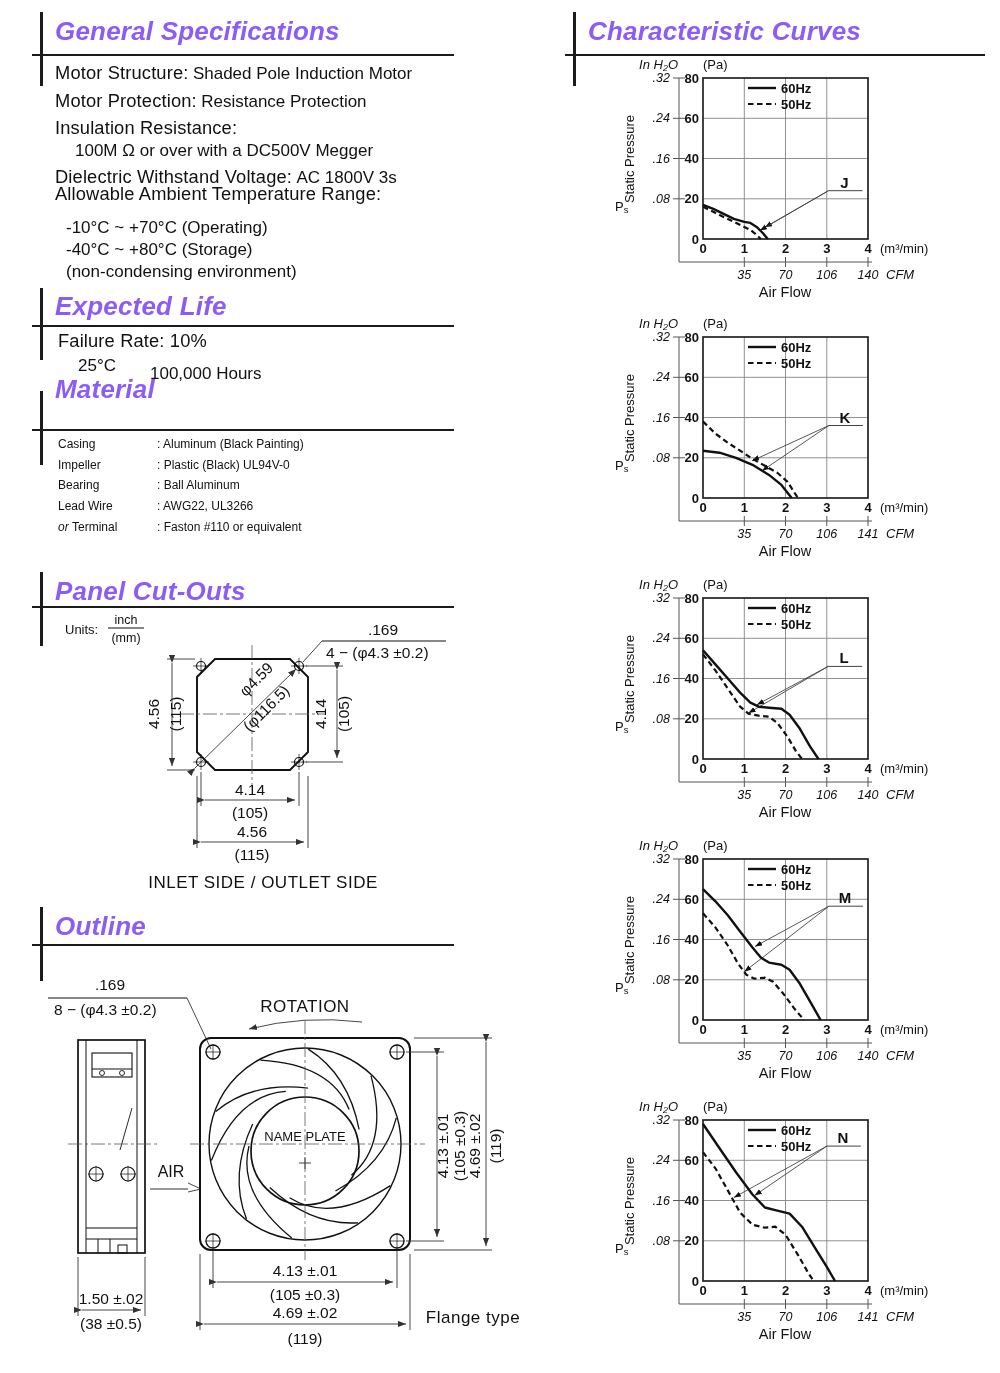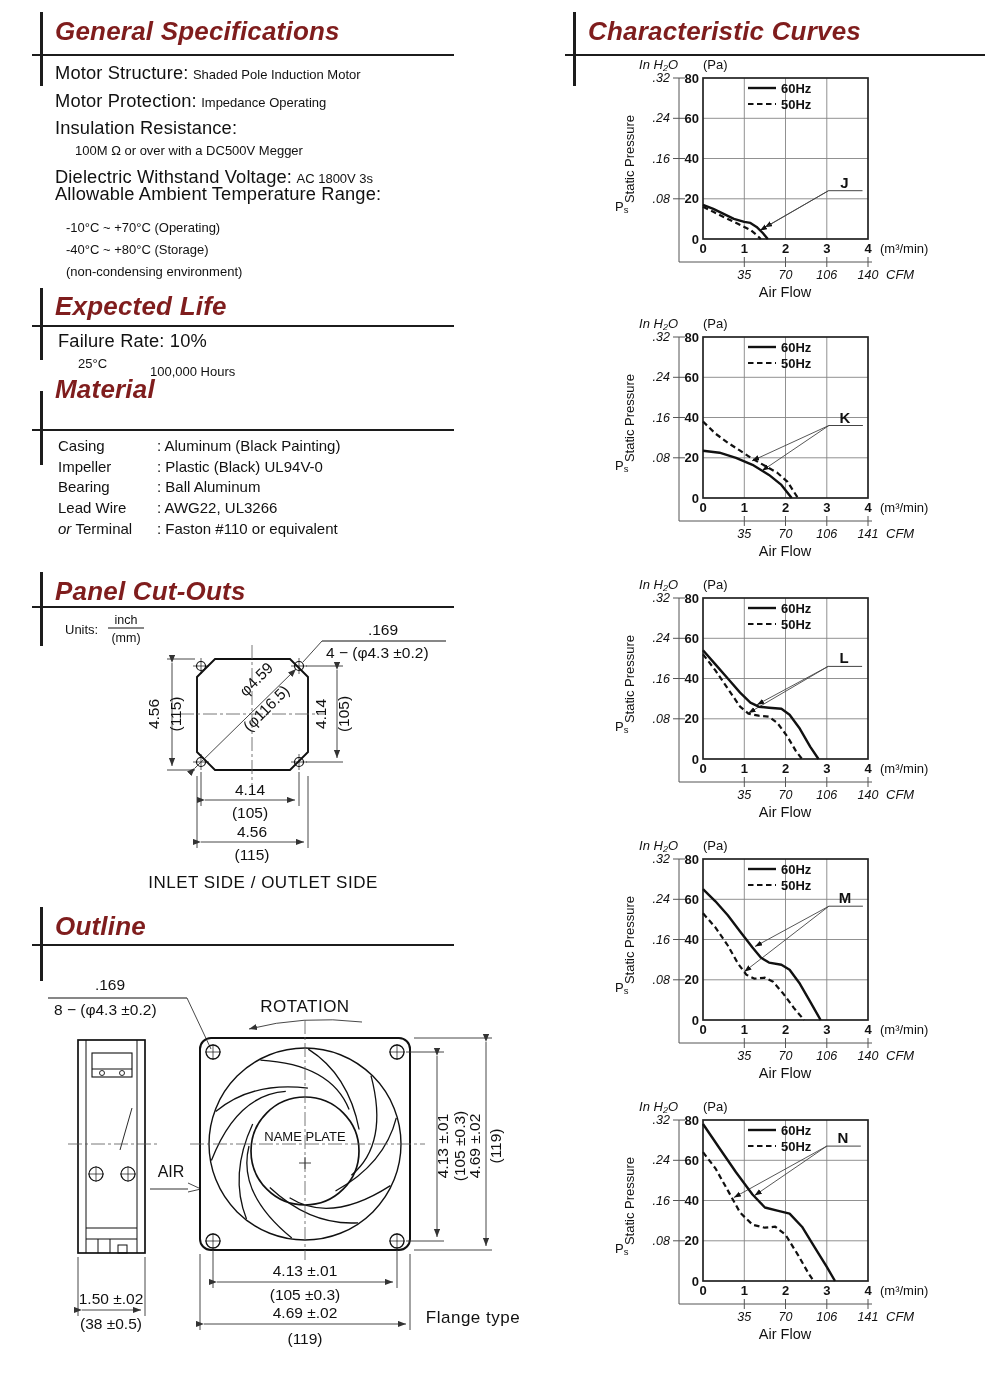--- a/index.html
+++ b/index.html
@@ -1,24 +1,24 @@
 <!DOCTYPE html>
 <html><head>
 <meta charset="utf-8">
 <style>
   html,body{margin:0;padding:0}
   body{width:1000px;height:1373px;position:relative;background:#fff;overflow:hidden;
        font-family:"Liberation Sans","DejaVu Sans",sans-serif;color:#111}
   .abs{position:absolute}
-  .h1{font-size:26px;font-style:italic;font-weight:600;color:#7f1d1d;white-space:nowrap;letter-spacing:.2px}
+  .h1{font-size:26px;font-style:italic;font-weight:600;color:#8b5cf6;white-space:nowrap;letter-spacing:.2px}
   .rule{position:absolute;height:2px;background:#1c1c1c}
   .vbar{position:absolute;width:2.5px;background:#1c1c1c}
   .key{font-size:18.3px;letter-spacing:.15px;white-space:nowrap}
-  .val{font-size:13px;white-space:nowrap}
-  .mat{font-size:15px;white-space:nowrap}
+  .val{font-size:17px;white-space:nowrap}
+  .mat{font-size:12px;white-space:nowrap}
   .mat-col{display:inline-block;width:99px}
   .mat-col i{}
   svg text{fill:#111;font-family:"Liberation Sans","DejaVu Sans",sans-serif}
   .c12i{font-size:12.5px;font-style:italic}
   .c13{font-size:13px}
   .c13i{font-size:13px;font-style:italic}
   .c13b{font-size:13px;font-weight:bold}
   .c14{font-size:14.5px}
   .c15b{font-size:15px;font-weight:bold}
   .d15{font-size:15.5px}
@@ -30,21 +30,21 @@
   .ol{stroke:#111;fill:none}
 </style>
 </head>
 <body>
 
 <div class="vbar" style="left:40px;top:12px;height:74px"></div>
 <div class="abs h1" style="left:55px;top:16px">General Specifications</div>
 <div class="rule" style="left:32px;top:54px;width:422px"></div>
 
 <div class="abs" style="left:55px;top:62px"><span class="key">Motor Structure:</span> <span class="val">Shaded Pole Induction Motor</span></div>
-<div class="abs" style="left:55px;top:90px"><span class="key">Motor Protection:</span> <span class="val">Impedance Operating</span></div>
+<div class="abs" style="left:55px;top:90px"><span class="key">Motor Protection:</span> <span class="val">Resistance Protection</span></div>
 <div class="abs" style="left:55px;top:117px"><span class="key">Insulation Resistance:</span></div>
 <div class="abs" style="left:75px;top:141px"><span class="val">100M Ω or over with a DC500V Megger</span></div>
 <div class="abs" style="left:55px;top:166px"><span class="key">Dielectric Withstand Voltage:</span> <span class="val">AC 1800V 3s</span></div>
 <div class="abs" style="left:55px;top:183px"><span class="key">Allowable Ambient Temperature Range:</span></div>
 <div class="abs" style="left:66px;top:218px"><span class="val">-10°C ~ +70°C (Operating)</span></div>
 <div class="abs" style="left:66px;top:240px"><span class="val">-40°C ~ +80°C (Storage)</span></div>
 <div class="abs" style="left:66px;top:262px"><span class="val">(non-condensing environment)</span></div>
 
 <div class="vbar" style="left:40px;top:288px;height:72px"></div>
 <div class="abs h1" style="left:55px;top:291px">Expected Life</div>

